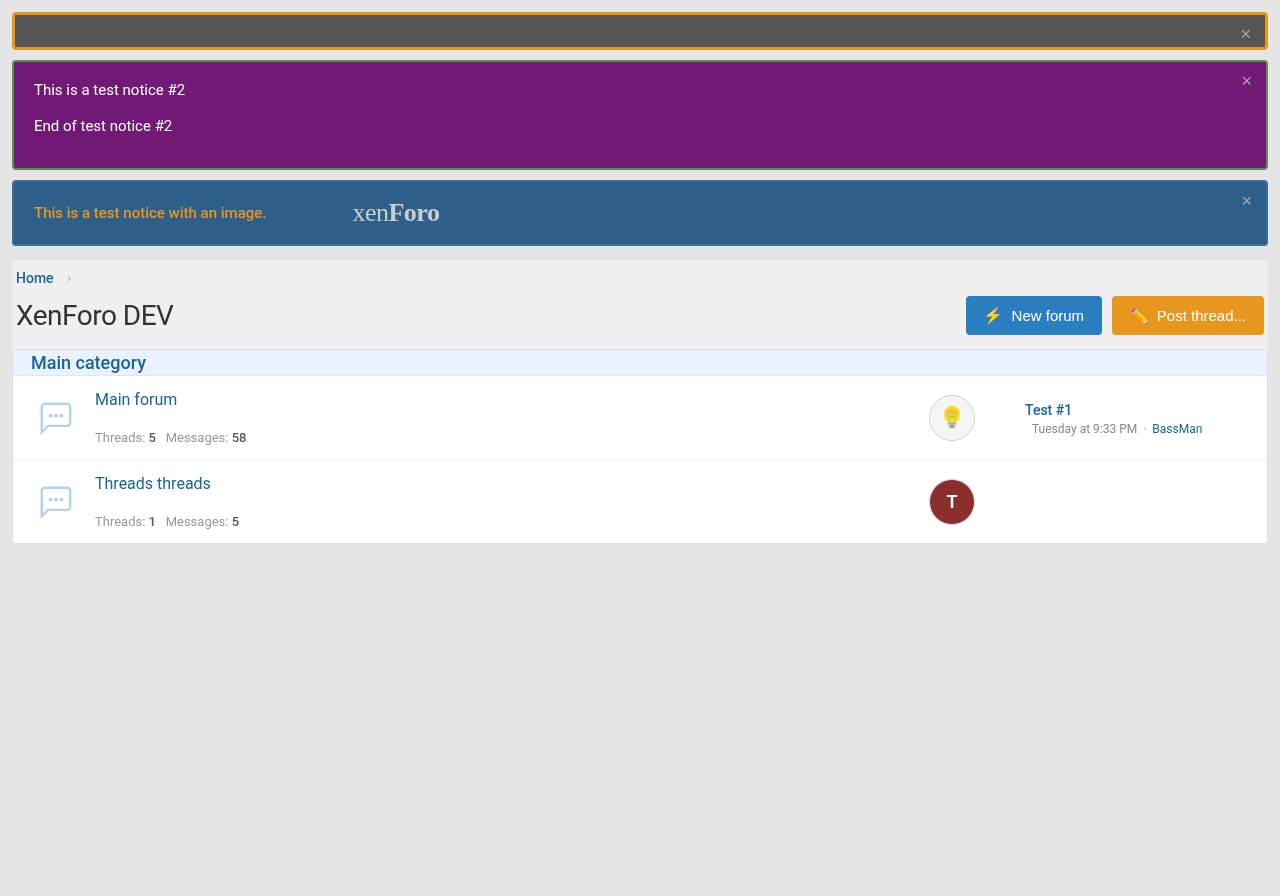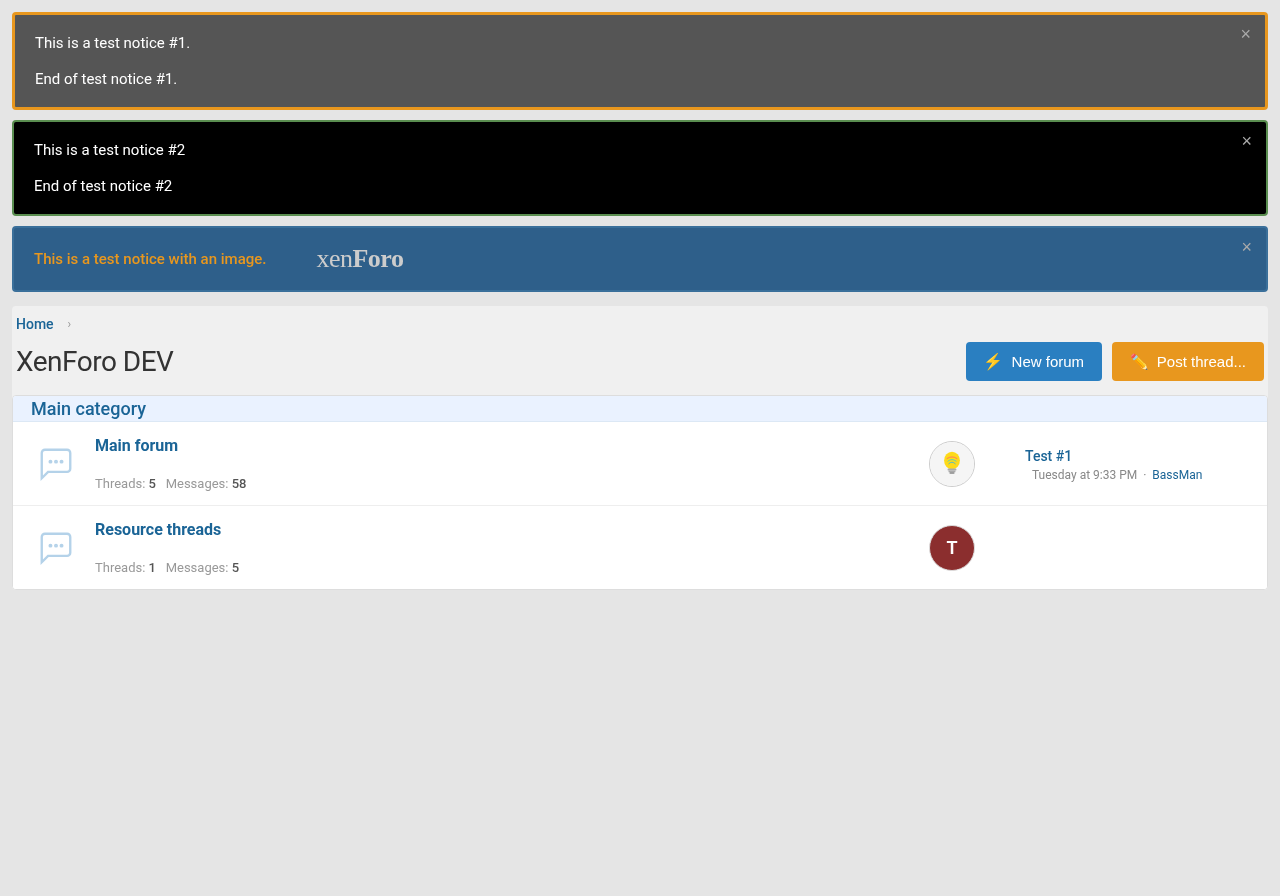--- a/index.html
+++ b/index.html
@@ -26,43 +26,44 @@
       position: relative;
     }
     .notice-1 .notice-text {
       color: #fff;
       font-size: 15px;
       line-height: 1.6;
     }
 
     
     .notice-2 {
-      background: #000000;
+      background: #701a75;
       border: 2px solid #5a8e50;
       border-radius: 4px;
-      padding: 16px 48px 16px 20px;
+      padding: 16px 48px 30px 20px;
       margin-bottom: 10px;
       position: relative;
     }
     .notice-2 .notice-text {
       color: #fff;
       font-size: 15px;
       line-height: 1.6;
     }
 
     
     .notice-3 {
       background: #2e5f8a;
       border: 2px solid #3a6f9a;
       border-radius: 4px;
       padding: 16px 22px 16px 20px;
       margin-bottom: 14px;
       position: relative;
       display: flex;
       align-items: center;
+      gap: 48px;
     }
     .notice-3 .notice-text-orange {
       color: #e8971e;
       font-size: 15px;
       font-weight: 500;
     }
 
     .notice-close {
       position: absolute;
       top: 10px;
@@ -190,21 +191,21 @@
       opacity: 0.35;
     }
 
     .forum-info {
       flex: 1;
     }
     .forum-name {
       font-size: 16px;
       color: #1a6496;
       text-decoration: none;
-      font-weight: 700;
+      font-weight: 400;
     }
     .forum-meta {
       font-size: 13px;
       color: #777;
       margin-top: 21px;
     }
     .forum-meta .label { color: #999; }
     .forum-meta .value { color: #555; font-weight: 500; }
 
     
@@ -269,40 +270,35 @@
       justify-content: center;
       overflow: hidden;
     }
   </style>
 </head>
 <body>
 
 <div class="page-wrapper">
 
   <div class="notice-1">
-    <div class="notice-text">
-      <div>This is a test notice #1.</div>
-      <div style="height:12px"></div>
-      <div>End of test notice #1.</div>
-    </div>
     <button class="notice-close">×</button>
   </div>
 
   <div class="notice-2">
     <div class="notice-text">
       <div>This is a test notice #2</div>
       <div style="height:12px"></div>
       <div>End of test notice #2</div>
     </div>
     <button class="notice-close">×</button>
   </div>
 
   <div class="notice-3">
     <div class="notice-text-orange">This is a test notice with an image.</div>
-    <div class="xf-logo" style="margin-left:50px;">
+    <div class="xf-logo" style="margin-left:38px;">
       <span class="xen">xen</span><span class="foro">Foro</span>
     </div>
     <button class="notice-close">×</button>
   </div>
 
   <div class="main-content">
 
     <div class="breadcrumb">
       <a href="#">Home</a>
       <span class="chevron">›</span>
@@ -376,21 +372,21 @@
       <div class="forum-row">
         <div class="forum-icon">
           <svg viewBox="0 0 24 24" fill="none" stroke="#2a7fc1" stroke-width="1.5">
             <path d="M21 15a2 2 0 0 1-2 2H7l-4 4V5a2 2 0 0 1 2-2h14a2 2 0 0 1 2 2z"></path>
             <circle cx="8.5" cy="10.5" r="0.5" fill="#2a7fc1"></circle>
             <circle cx="12" cy="10.5" r="0.5" fill="#2a7fc1"></circle>
             <circle cx="15.5" cy="10.5" r="0.5" fill="#2a7fc1"></circle>
           </svg>
         </div>
         <div class="forum-info">
-          <a href="#" class="forum-name">Resource threads</a>
+          <a href="#" class="forum-name">Threads threads</a>
           <div class="forum-meta">
             <span class="label">Threads:</span>
             <span class="value">1</span>
             &nbsp;
             <span class="label">Messages:</span>
             <span class="value">5</span>
           </div>
         </div>
         <div class="latest-post">
           <div class="avatar-circle" style="background-color: #8b2e2e;">

